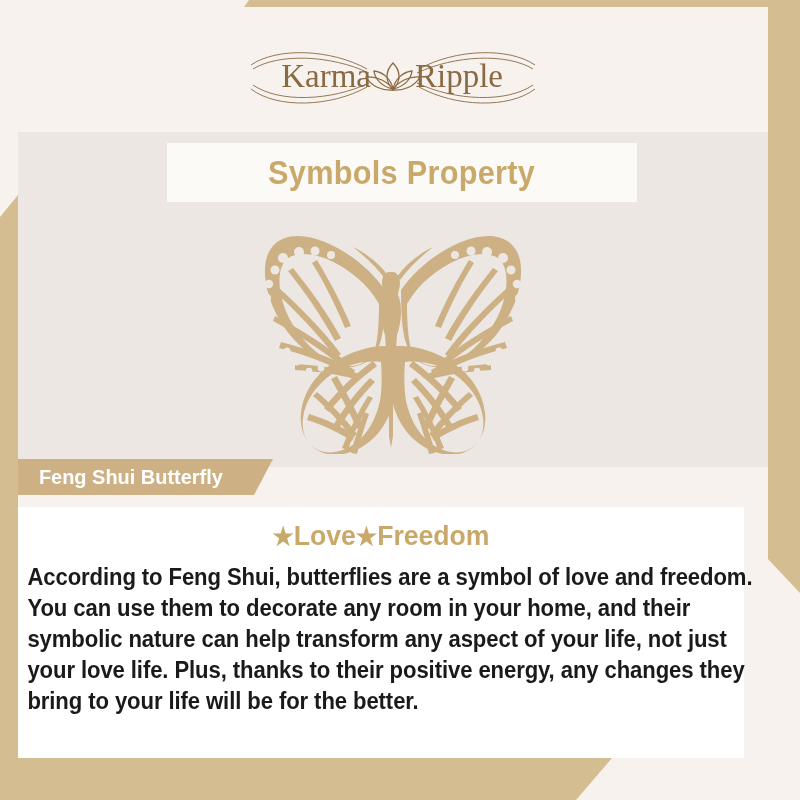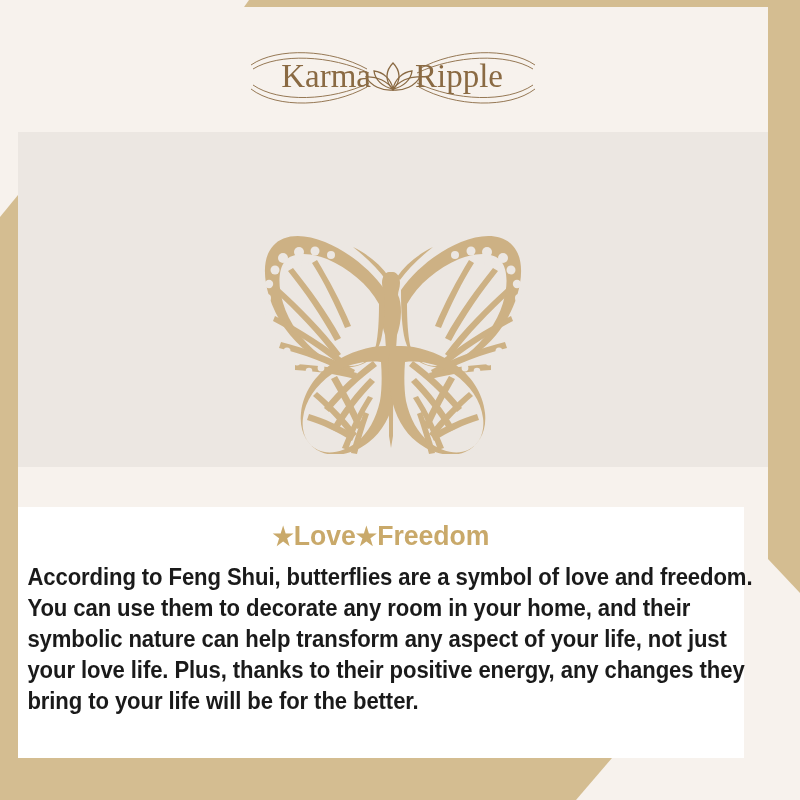--- a/index.html
+++ b/index.html
@@ -218,20 +218,23 @@
           <path d="M150 47 C 139 48, 128 43, 123 34 C 133 33, 145 38, 150 47 Z"></path>
           <path d="M150 47 C 161 48, 172 43, 177 34 C 167 33, 155 38, 150 47 Z"></path>
         </g>
         <text x="128" y="44" text-anchor="end" font-family="'Liberation Serif', 'DejaVu Serif', serif" font-size="33" fill="#8a6a43">Karma</text>
         <text x="172" y="44" text-anchor="start" font-family="'Liberation Serif', 'DejaVu Serif', serif" font-size="33" fill="#8a6a43">Ripple</text>
       </svg>
     </div>
 
     <div class="hero">
 
+      <div class="title-banner">
+        <span class="title-banner-text">Symbols Property</span>
+      </div>
 
       <div class="butterfly-wrap">
         <svg width="352" height="220" viewBox="0 0 352 220">
           <g fill="#cdb184">
 
             <path d="M176 38 c4 0 7 5 7 11 c0 5 -2 8 -2 12 c2 4 3 10 3 17
                      c0 9 -2 17 -4 23 c-1 14 -2 30 -3 44 c-1 18 -1 38 -1 57
                      l-2 12 l-2 -12 c0 -19 0 -39 -1 -57 c-1 -14 -2 -30 -3 -44
                      c-2 -6 -4 -14 -4 -23 c0 -7 1 -13 3 -17 c0 -4 -2 -7 -2 -12
                      c0 -6 3 -11 7 -11 z"></path>
@@ -354,20 +357,23 @@
               <circle cx="282" cy="186" r="3.2"></circle>
                 <circle cx="280" cy="200" r="3.1"></circle>
               <circle cx="273" cy="211" r="3"></circle>
                 <circle cx="262" cy="218" r="3"></circle>
             </g>
           </g>
         </svg>
       </div>
     </div>
 
+    <div class="tab">
+      <span class="tab-text">Feng Shui Butterfly</span>
+    </div>
 
     <div class="content">
       <p class="subhead">
         <span class="star">★</span><span>Love</span><span class="star">★</span><span>Freedom</span>
       </p>
       <p class="body-copy">According to Feng Shui, butterflies are a symbol of love and freedom. You can use them to decorate any room in your home, and their symbolic nature can help transform any aspect of your life, not just your love life. Plus, thanks to their positive energy, any changes they bring to your life will be for the better.</p>
     </div>
 
   </div>
 </div>

